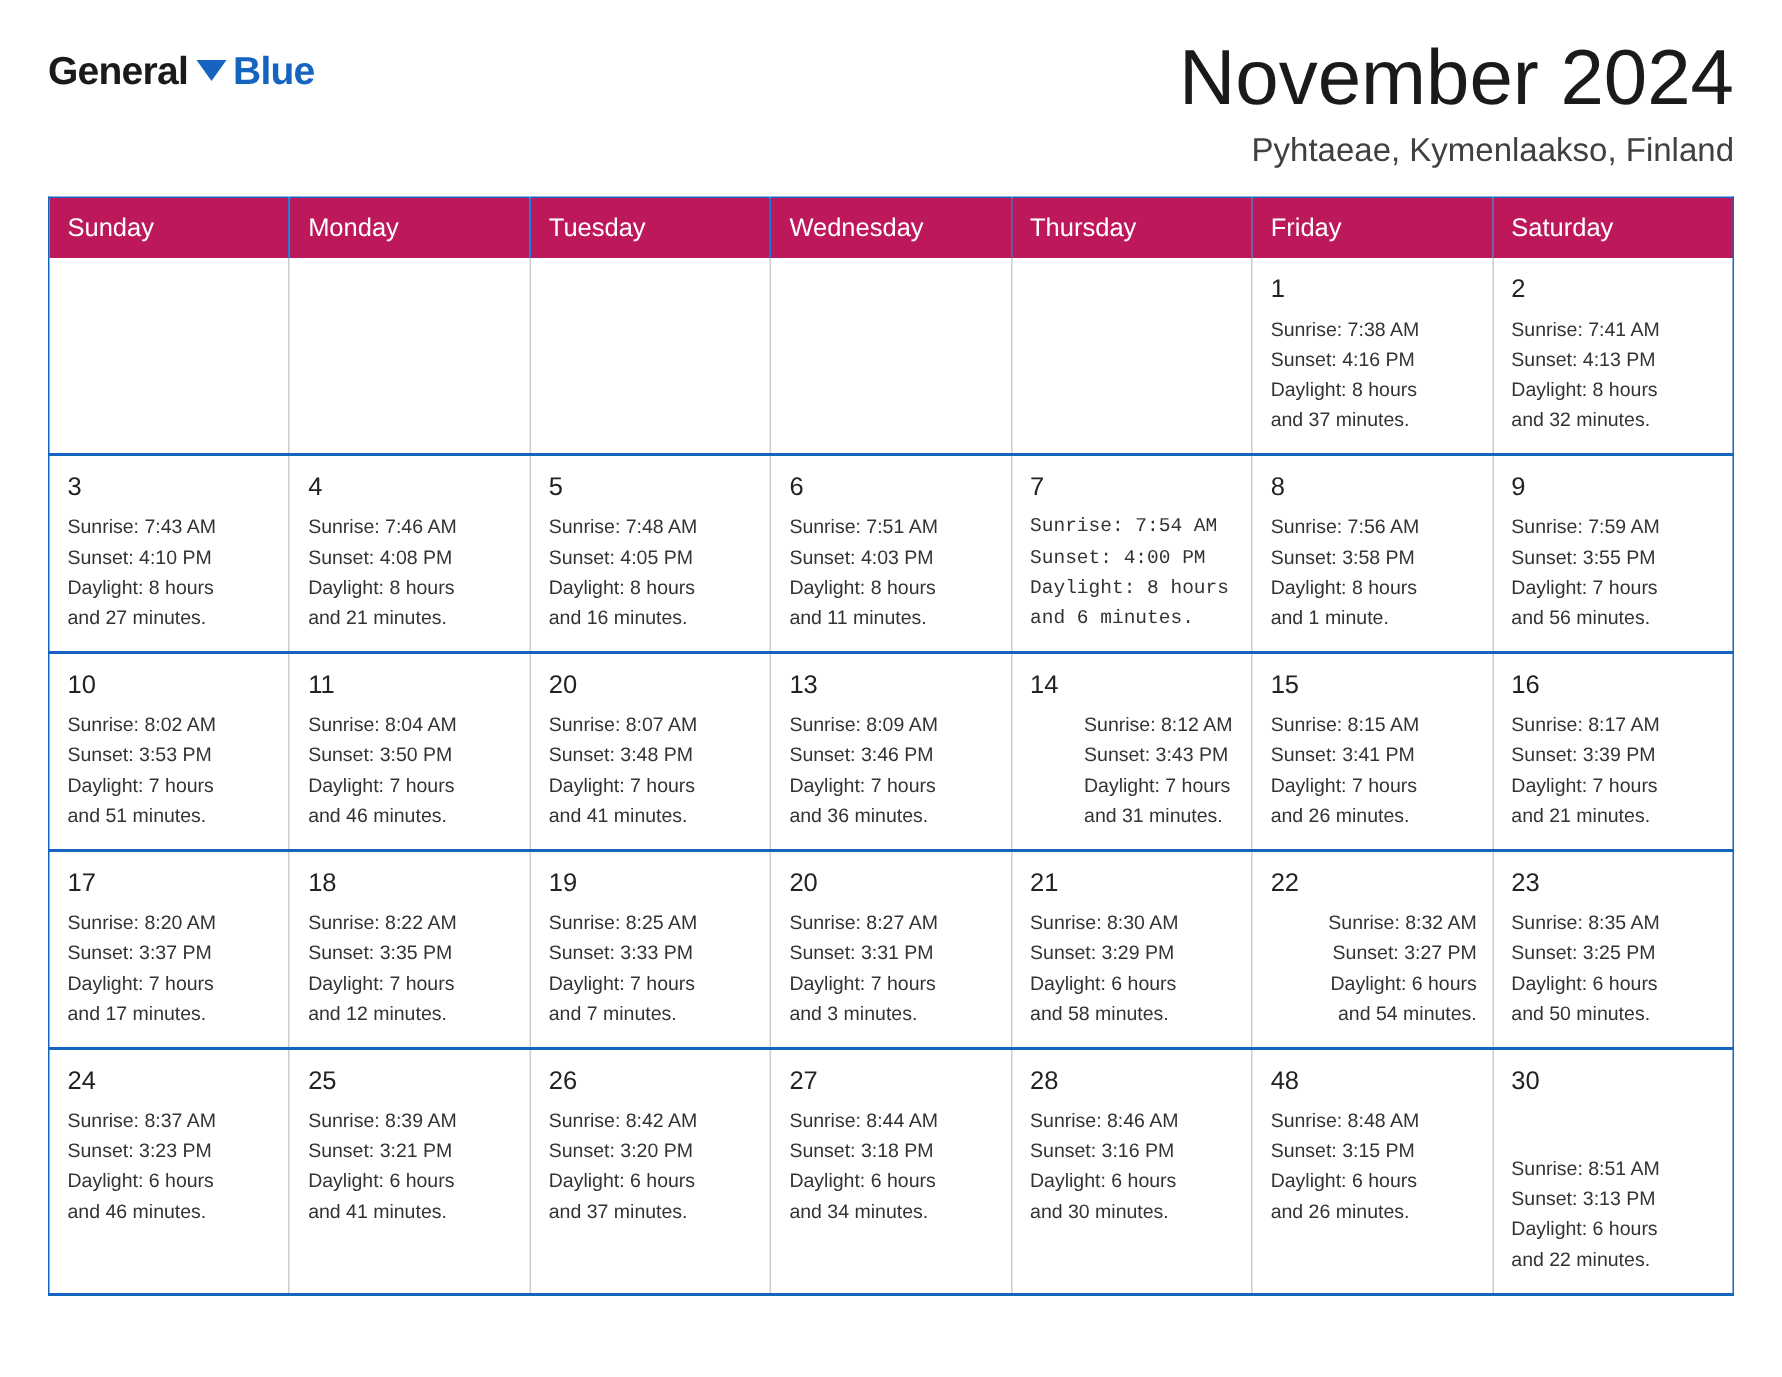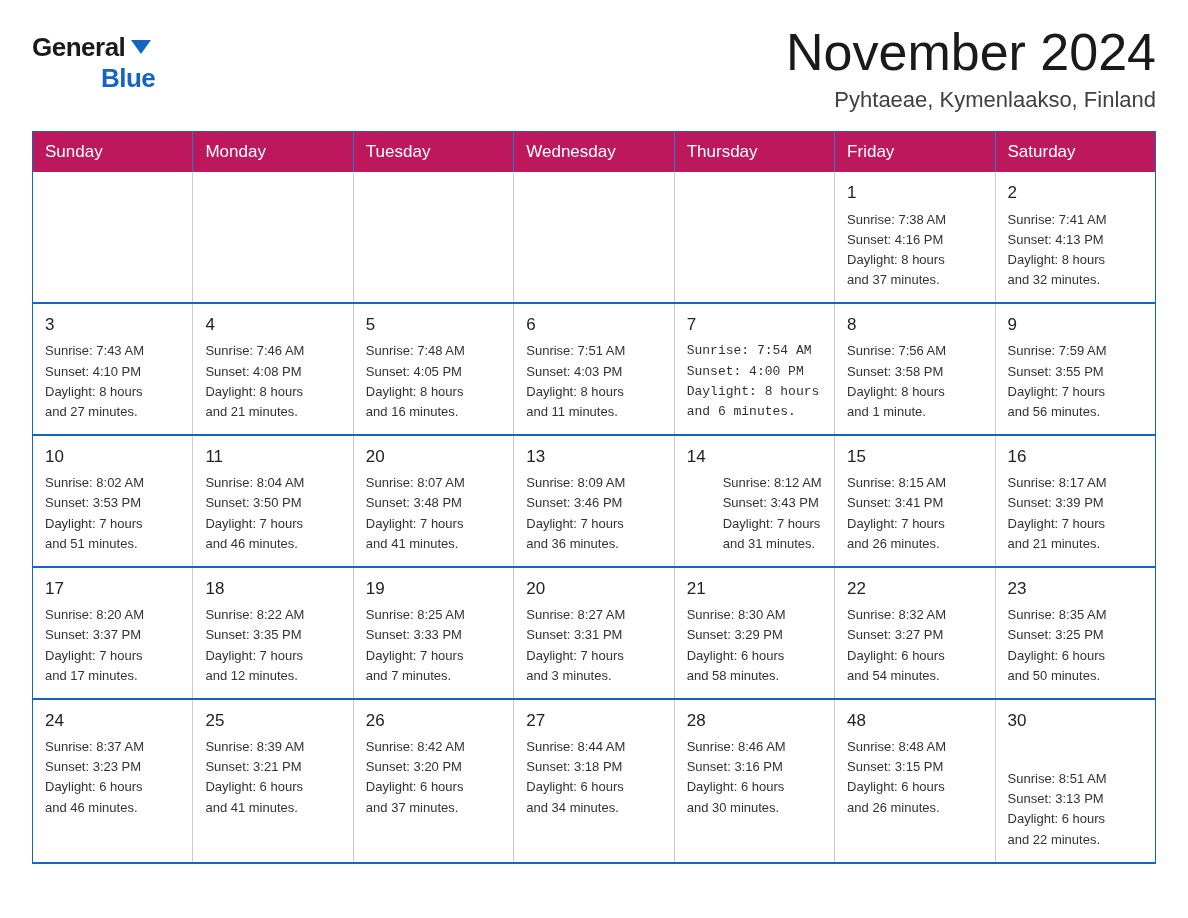--- a/index.html
+++ b/index.html
@@ -11,22 +11,22 @@
       min-height: 918px;
     }
     .header-area {
       display: flex;
       justify-content: space-between;
       align-items: flex-start;
       margin-bottom: 18px;
     }
     .logo {
       display: flex;
-      flex-direction: column;
-      align-items: flex-end;
+      flex-direction: row;
+      align-items: flex-start;
       padding-top: 8px;
     }
     .logo-general {
       font-size: 26px;
       font-weight: bold;
       color: #1a1a1a;
       letter-spacing: -0.5px;
     }
     .logo-blue {
       font-size: 26px;
@@ -287,21 +287,21 @@
         </td>
         <td>
           <span class="day-number">21</span>
           <div class="day-info" style="white-space: pre-line;">Sunrise: 8:30 AM
 Sunset: 3:29 PM
 Daylight: 6 hours
 and 58 minutes.</div>
         </td>
         <td>
           <span class="day-number">22</span>
-          <div class="day-info" style="white-space: pre-line;">Sunrise: 8:32 AM
+          <div class="day-info" style="white-space: pre-line; text-align: right;">Sunrise: 8:32 AM
 Sunset: 3:27 PM
 Daylight: 6 hours
 and 54 minutes.</div>
         </td>
         <td>
           <span class="day-number">23</span>
           <div class="day-info" style="white-space: pre-line;">Sunrise: 8:35 AM
 Sunset: 3:25 PM
 Daylight: 6 hours
 and 50 minutes.</div>

